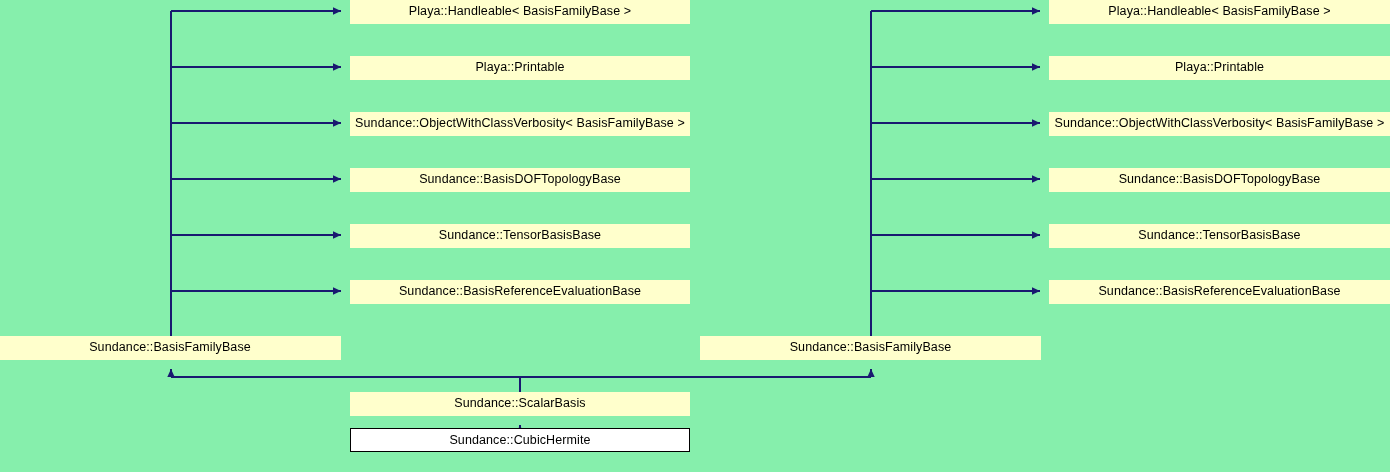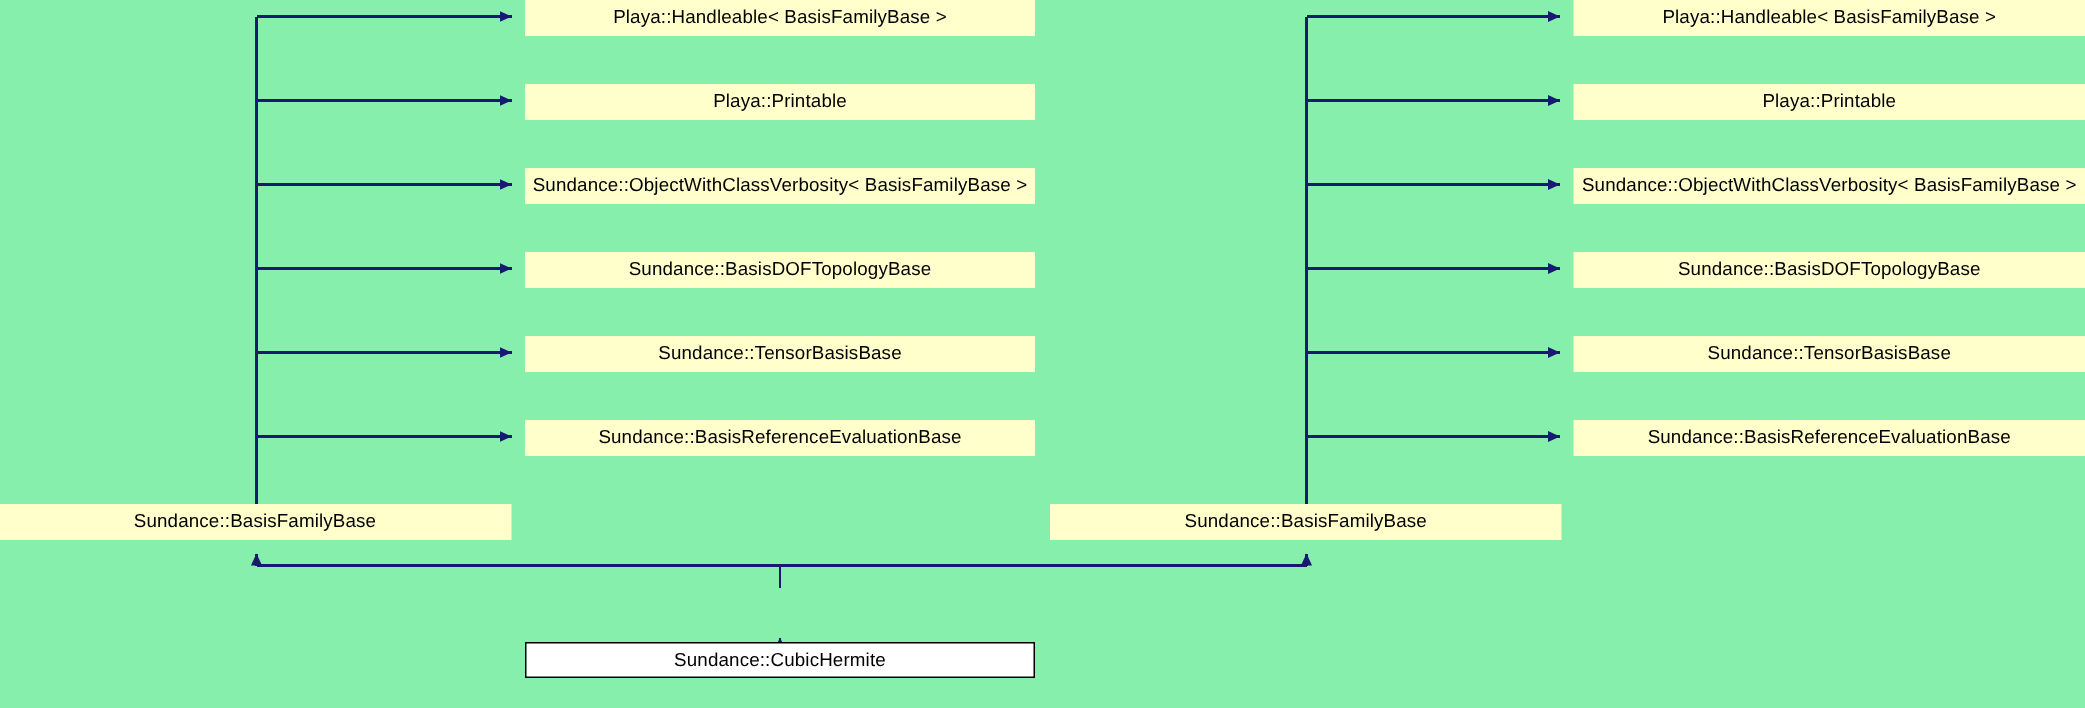--- a/index.html
+++ b/index.html
@@ -99,15 +99,16 @@
   <div class="node base" style="left:-1px;   top:336px; width:342px;">Sundance::BasisFamilyBase</div>
 
   <div class="node base" style="left:1049px; top:0px;   width:341px;">Playa::Handleable&lt; BasisFamilyBase &gt;</div>
   <div class="node base" style="left:1049px; top:56px;  width:341px;">Playa::Printable</div>
   <div class="node base" style="left:1049px; top:112px; width:341px;">Sundance::ObjectWithClassVerbosity&lt; BasisFamilyBase &gt;</div>
   <div class="node base" style="left:1049px; top:168px; width:341px;">Sundance::BasisDOFTopologyBase</div>
   <div class="node base" style="left:1049px; top:224px; width:341px;">Sundance::TensorBasisBase</div>
   <div class="node base" style="left:1049px; top:280px; width:341px;">Sundance::BasisReferenceEvaluationBase</div>
   <div class="node base" style="left:700px;  top:336px; width:341px;">Sundance::BasisFamilyBase</div>
 
+  <div class="node base" style="left:350px; top:392px; width:340px;">Sundance::ScalarBasis</div>
   <div class="node current" style="left:350px; top:428px; width:340px;">Sundance::CubicHermite</div>
 
 </div>
 
 </body></html>

